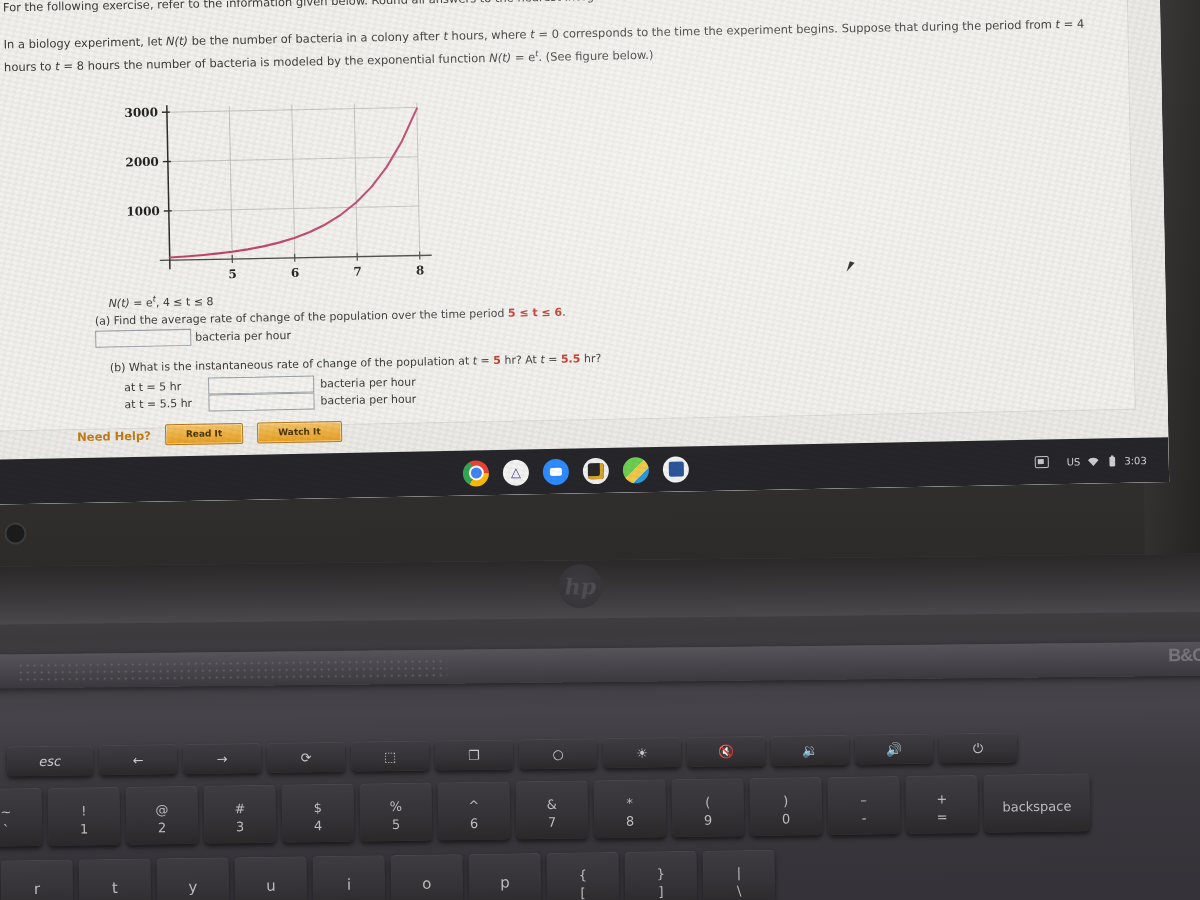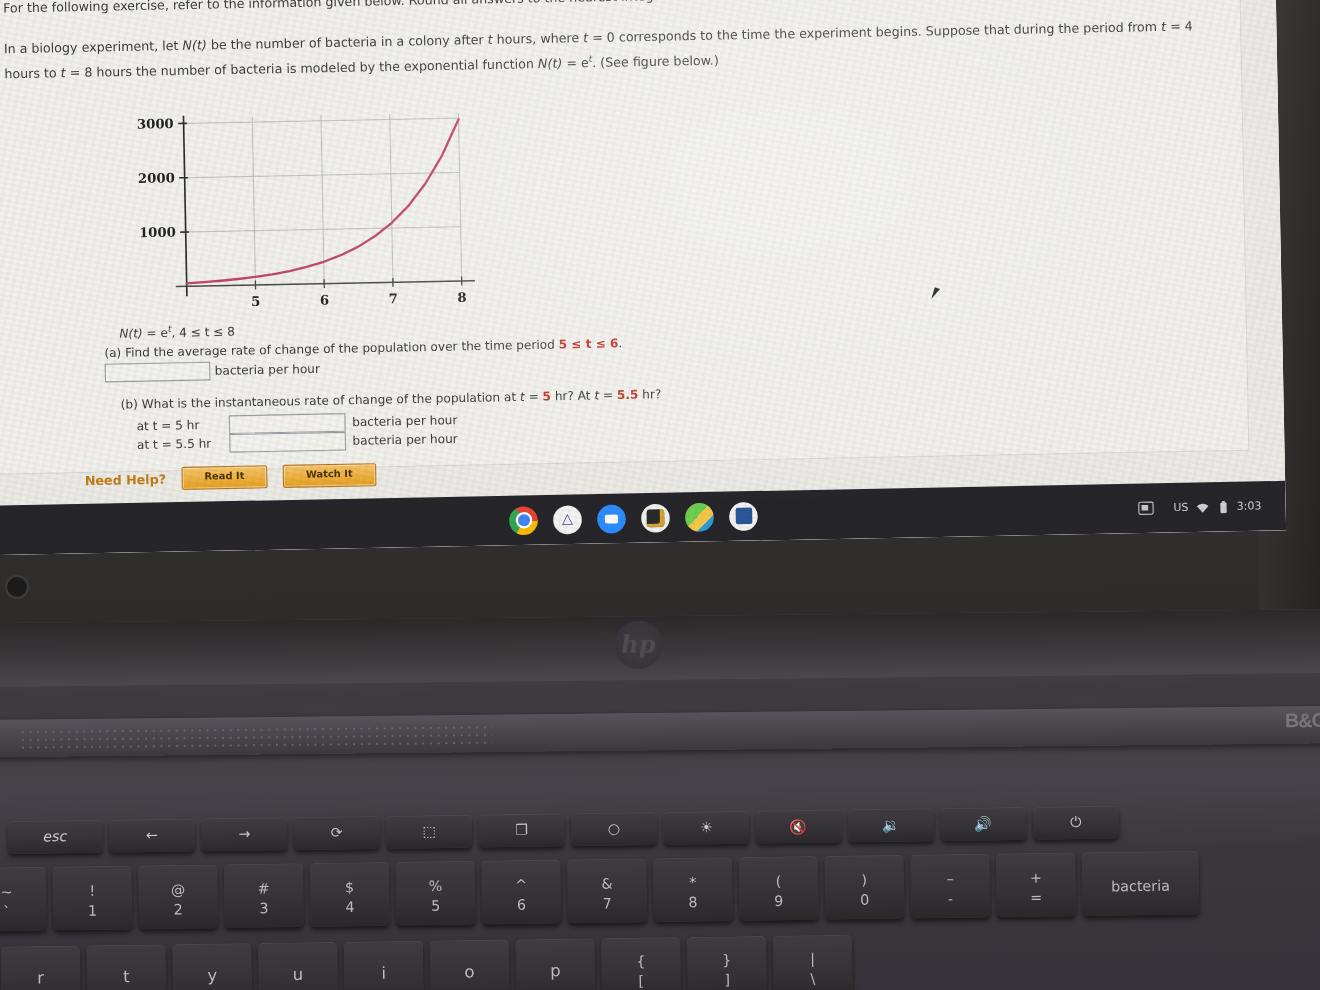--- a/index.html
+++ b/index.html
@@ -566,21 +566,21 @@
         </div>
         <div class="key num">
           <span class="up">–</span>
           <span class="lo">-</span>
         </div>
         <div class="key num">
           <span class="up">+</span>
           <span class="lo">=</span>
         </div>
         <div class="key num wide">
-          <span class="lo">bacteria</span>
+          <span class="lo">backspace</span>
         </div>
       </div>
     <div class="keyrow row-ltr" id="kb-ltr">
         <div class="key ltr">
           <span>r</span>
         </div>
         <div class="key ltr">
           <span>t</span>
         </div>
         <div class="key ltr">

